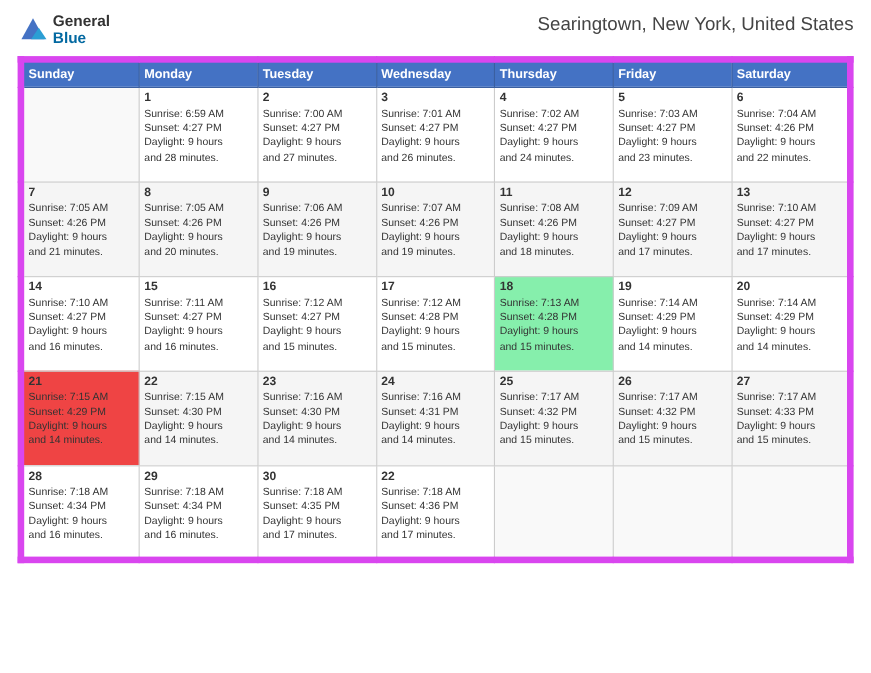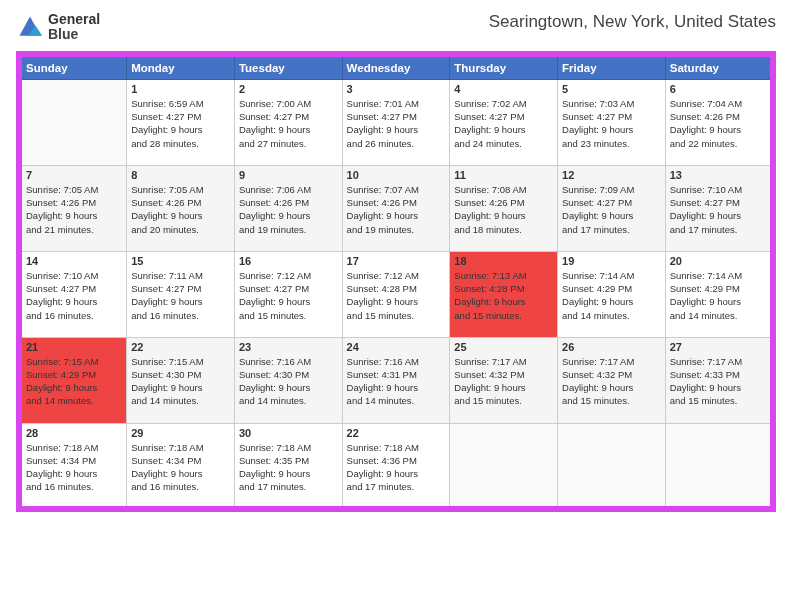--- a/index.html
+++ b/index.html
@@ -34,21 +34,21 @@
       line-height: 1.1;
     }
     .logo-general {
       font-size: 14px;
       font-weight: bold;
       color: #333;
     }
     .logo-blue {
       font-size: 14px;
       font-weight: bold;
-      color: #404040;
+      color: #0369a1;
     }
     .logo-icon {
       width: 28px;
       height: 28px;
     }
     .title-area {
       text-align: right;
     }
     .month-title {
       font-size: 32px;
@@ -203,21 +203,21 @@
             <div class="cell-content">Sunrise: 7:11 AM<br>Sunset: 4:27 PM<br>Daylight: 9 hours<br>and 16 minutes.</div>
           </td>
           <td style="background: rgb(255, 255, 255);">
             <span class="day-number">16</span>
             <div class="cell-content">Sunrise: 7:12 AM<br>Sunset: 4:27 PM<br>Daylight: 9 hours<br>and 15 minutes.</div>
           </td>
           <td style="background: rgb(255, 255, 255);">
             <span class="day-number">17</span>
             <div class="cell-content">Sunrise: 7:12 AM<br>Sunset: 4:28 PM<br>Daylight: 9 hours<br>and 15 minutes.</div>
           </td>
-          <td style="background: #ef4444;">
+          <td style="background: #86efac;">
             <span class="day-number">18</span>
             <div class="cell-content">Sunrise: 7:13 AM<br>Sunset: 4:28 PM<br>Daylight: 9 hours<br>and 15 minutes.</div>
           </td>
           <td style="background: rgb(255, 255, 255);">
             <span class="day-number">19</span>
             <div class="cell-content">Sunrise: 7:14 AM<br>Sunset: 4:29 PM<br>Daylight: 9 hours<br>and 14 minutes.</div>
           </td>
           <td style="background: rgb(255, 255, 255);">
             <span class="day-number">20</span>
             <div class="cell-content">Sunrise: 7:14 AM<br>Sunset: 4:29 PM<br>Daylight: 9 hours<br>and 14 minutes.</div>

